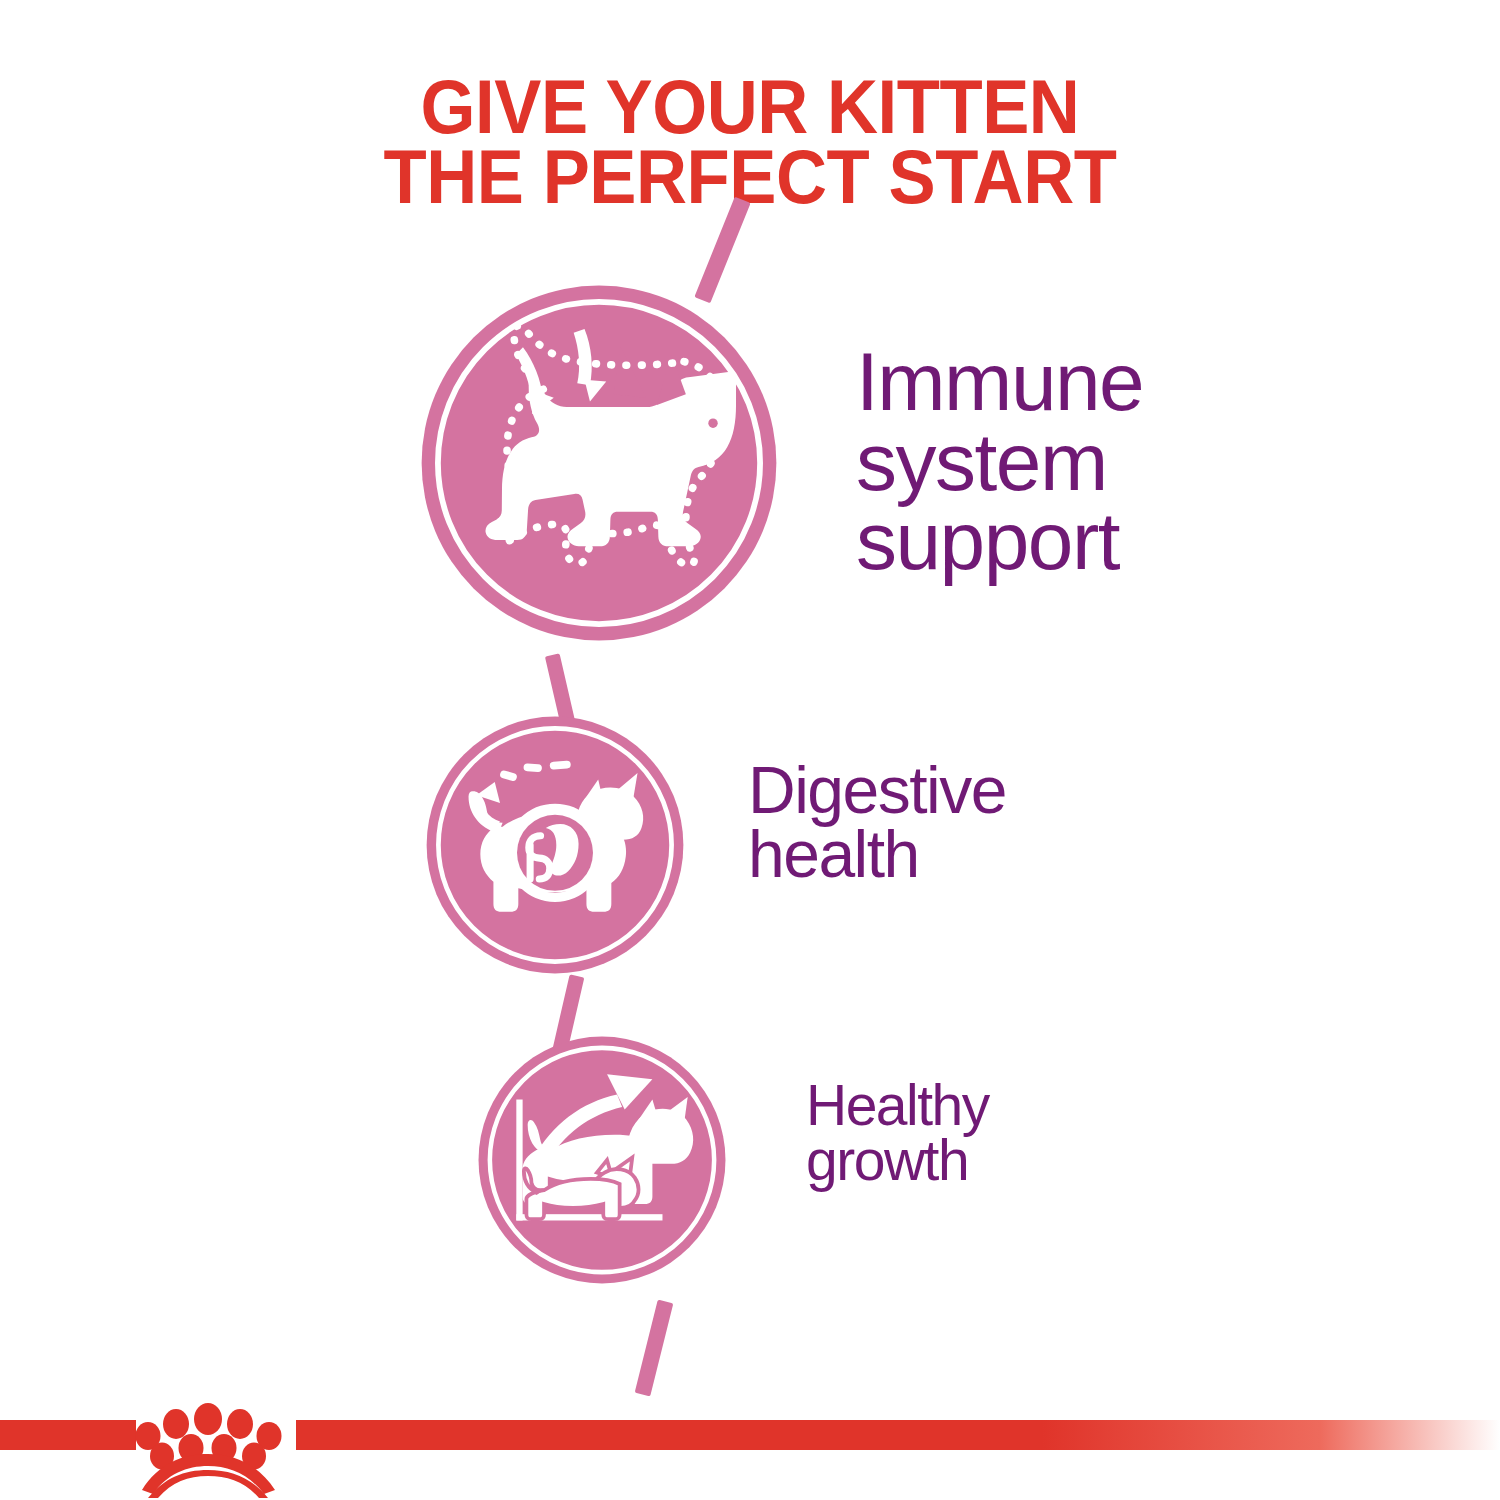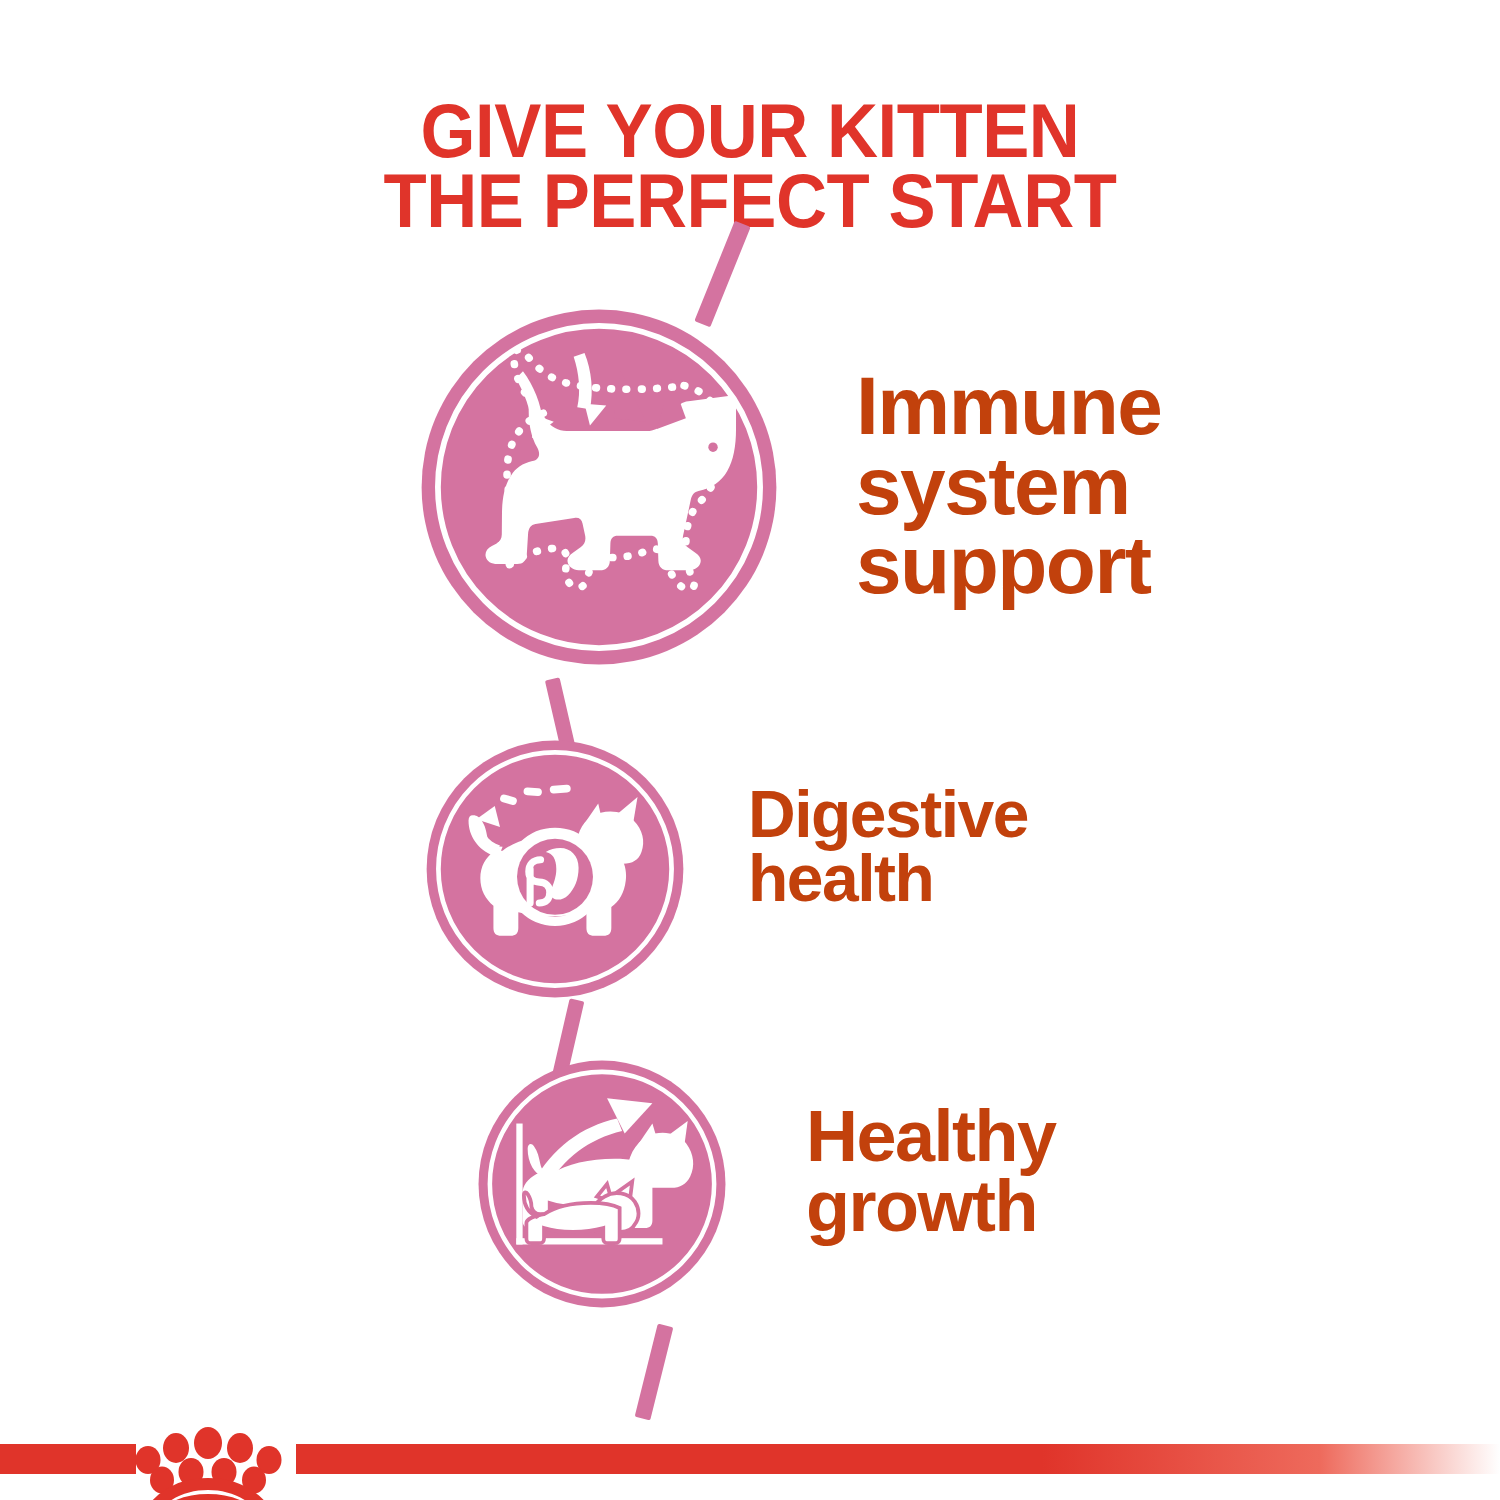--- a/index.html
+++ b/index.html
@@ -1,21 +1,21 @@
 <!DOCTYPE html>
 <html><head>
 <meta charset="utf-8">
 <style>
   html,body{margin:0;padding:0;background:#fff;}
   body{
     width:1500px;height:1500px;
     font-family:"Liberation Sans", sans-serif;
     overflow:hidden;position:relative;
   }
-  #stage{position:absolute;inset:0;background:#ffffff;margin-top:24px;}
+  #stage{position:absolute;inset:0;background:#ffffff;}
 
   
   .headline{
     position:absolute;left:0;top:2px;width:1500px;
     text-align:center;
     color:#E0342A;
     font-family:"Liberation Sans", sans-serif;
     font-weight:bold;
     font-size:76px;
     line-height:0.92;
@@ -23,30 +23,30 @@
     transform:scaleX(0.93);
     transform-origin:50% 0;
     white-space:pre-line;
   }
   .headline .l2{display:block;}
   .badge{position:absolute;border-radius:50%;}
   .badge svg{display:block;width:100%;height:100%;}
 
   .label{
     position:absolute;
-    color:#c2410c;
+    color:#701a75;
     font-family:"Liberation Sans", sans-serif;
-    font-weight:bold;
+    font-weight:normal;
     line-height:0.97;
     letter-spacing:-1.5px;
     white-space:pre-line;
   }
   #label1{left:856px;top:342px;font-size:82px;}
   #label2{left:748px;top:758px;font-size:66px;}
-  #label3{left:806px;top:1078px;font-size:72px;}
+  #label3{left:806px;top:1078px;font-size:57px;}
 
   
   .dash{position:absolute;background:#D473A0;border-radius:2px;}
   #dash-top{left:714px;top:196px;width:17px;height:108px;transform:rotate(22deg);transform-origin:50% 50%;}
   #dash-1-2{left:553px;top:654px;width:15px;height:74px;transform:rotate(-13deg);transform-origin:50% 50%;}
   #dash-2-3{left:561px;top:975px;width:15px;height:76px;transform:rotate(13deg);transform-origin:50% 50%;}
   #dash-bottom{left:646px;top:1300px;width:16px;height:96px;transform:rotate(14deg);transform-origin:50% 50%;}
 
   
   #brandbar{position:absolute;left:0;top:1414px;width:1500px;height:40px;}

